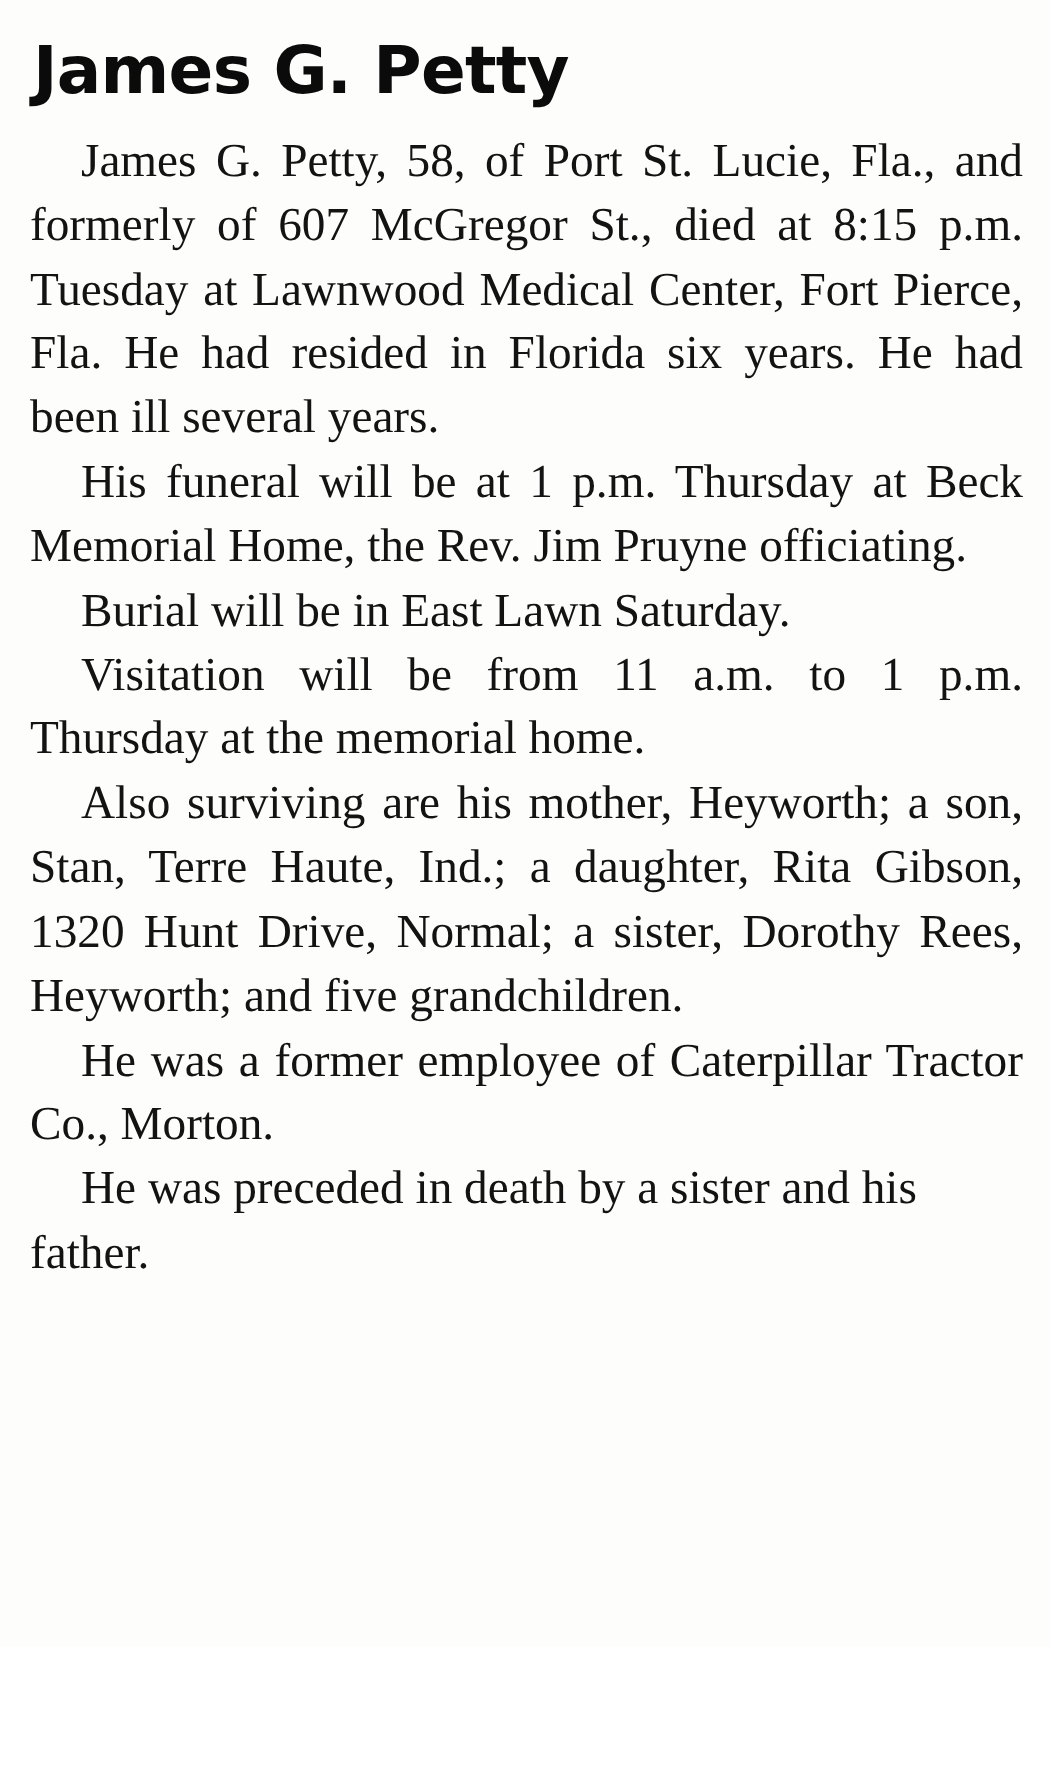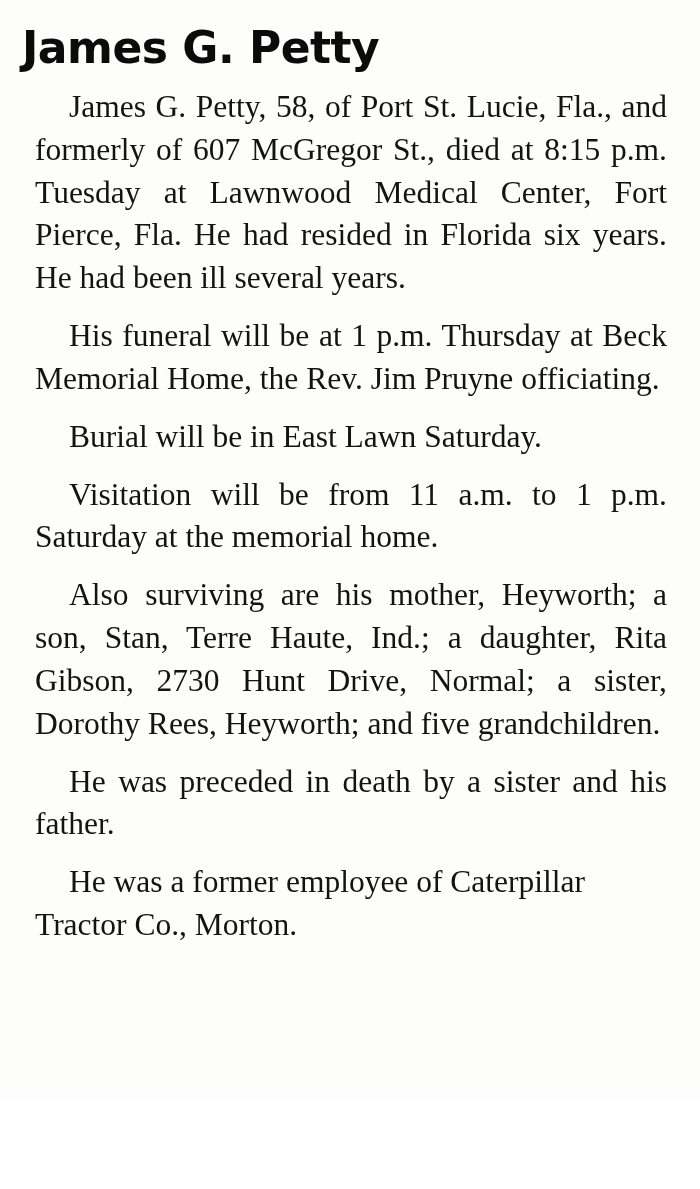--- a/index.html
+++ b/index.html
@@ -31,34 +31,34 @@
     color: #0b0b0b;
   }
   .body-text {
     font-size: 31.5px;
     line-height: 1.36;
     text-align: justify;
     text-justify: inter-word;
     color: #131313;
   }
   .body-text p {
-    margin: 15px;
+    margin: 0;
     text-indent: 34px;
   }
   .body-text p:last-child {
     text-align: left;
   }
 </style>
 </head>
 <body>
 
 <div class="clipping">
   <h1 class="headline">James G. Petty</h1>
   <div class="body-text">
     <p>James G. Petty, 58, of Port St. Lucie, Fla., and formerly of 607 McGregor St., died at 8:15 p.m. Tuesday at Lawnwood Medical Center, Fort Pierce, Fla. He had resided in Florida six years. He had been ill several years.</p>
     <p>His funeral will be at 1 p.m. Thursday at Beck Memorial Home, the Rev. Jim Pruyne officiating.</p>
     <p>Burial will be in East Lawn Saturday.</p>
-    <p>Visitation will be from 11 a.m. to 1 p.m. Saturday at the memorial home.</p>
-    <p>Also surviving are his mother, Heyworth; a son, Stan, Terre Haute, Ind.; a daughter, Rita Gibson, 2730 Hunt Drive, Normal; a sister, Dorothy Rees, Heyworth; and five grandchildren.</p>
+    <p>Visitation will be from 11 a.m. to 1 p.m. Thursday at the memorial home.</p>
+    <p>Also surviving are his mother, Heyworth; a son, Stan, Terre Haute, Ind.; a daughter, Rita Gibson, 1320 Hunt Drive, Normal; a sister, Dorothy Rees, Heyworth; and five grandchildren.</p>
+    <p>He was a former employee of Caterpillar Tractor Co., Morton.</p>
     <p>He was preceded in death by a sister and his father.</p>
-    <p>He was a former employee of Caterpillar Tractor Co., Morton.</p>
   </div>
 </div>
 
 </body></html>

